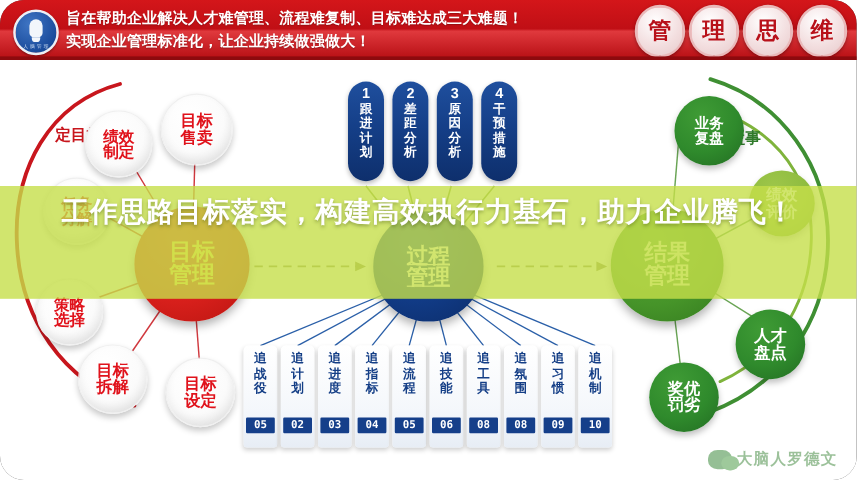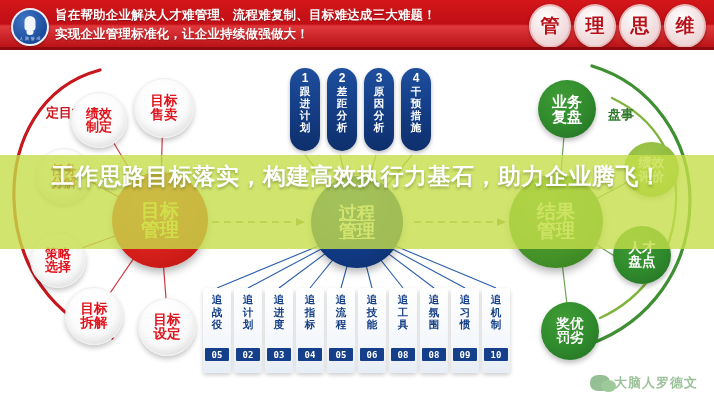--- a/index.html
+++ b/index.html
@@ -1,21 +1,21 @@
 <!DOCTYPE html>
 <html><head>
 <meta charset="utf-8">
 <style>
   html,body{margin:0;padding:0;}
   body{
     width:714px;height:400px;overflow:hidden;
     font-family:"Liberation Sans","DejaVu Sans",sans-serif;
     background:#ffffff;
   }
-  #stage{position:relative;width:714px;height:400px;overflow:hidden;background:#404040;}
+  #stage{position:relative;width:714px;height:400px;overflow:hidden;background:#404040;border-radius:20px;}
 
   
   .header{
     position:absolute;left:0;top:0;width:714px;height:50px;
     background:linear-gradient(180deg,#d4161a 0%,#c00f15 48%,#e0393d 52%,#b50d12 100%);
     overflow:hidden;
   }
   .header:after{
     content:"";position:absolute;left:0;bottom:0;width:714px;height:3px;
     background:#8d0a0e;
@@ -256,29 +256,29 @@
     </div>
     <div class="node node-white" style="left:65px;top:237px;width:58px;height:58px;font-size:13.5px;">
       <span>目标</span>
       <span>拆解</span>
     </div>
     <div class="node node-white" style="left:138px;top:248px;width:58px;height:58px;font-size:13.5px;">
       <span>目标</span>
       <span>设定</span>
     </div>
 
-    <div class="node node-green" style="left:538px;top:30px;width:58px;height:58px;font-size:15px;">
+    <div class="node node-green" style="left:562px;top:30px;width:58px;height:58px;font-size:12px;">
       <span>业务</span>
       <span>复盘</span>
     </div>
     <div class="node node-green-light" style="left:624px;top:92px;width:55px;height:55px;font-size:13px;">
       <span>绩效</span>
       <span>评价</span>
     </div>
-    <div class="node node-green" style="left:613px;top:176px;width:58px;height:58px;font-size:13.5px;">
+    <div class="node node-green" style="left:613px;top:208px;width:58px;height:58px;font-size:13.5px;">
       <span>人才</span>
       <span>盘点</span>
     </div>
     <div class="node node-green" style="left:541px;top:252px;width:58px;height:58px;font-size:13.5px;">
       <span>奖优</span>
       <span>罚劣</span>
     </div>
 
     <div class="pill" style="left:290px;top:18px;">
       <span class="num">1</span>

